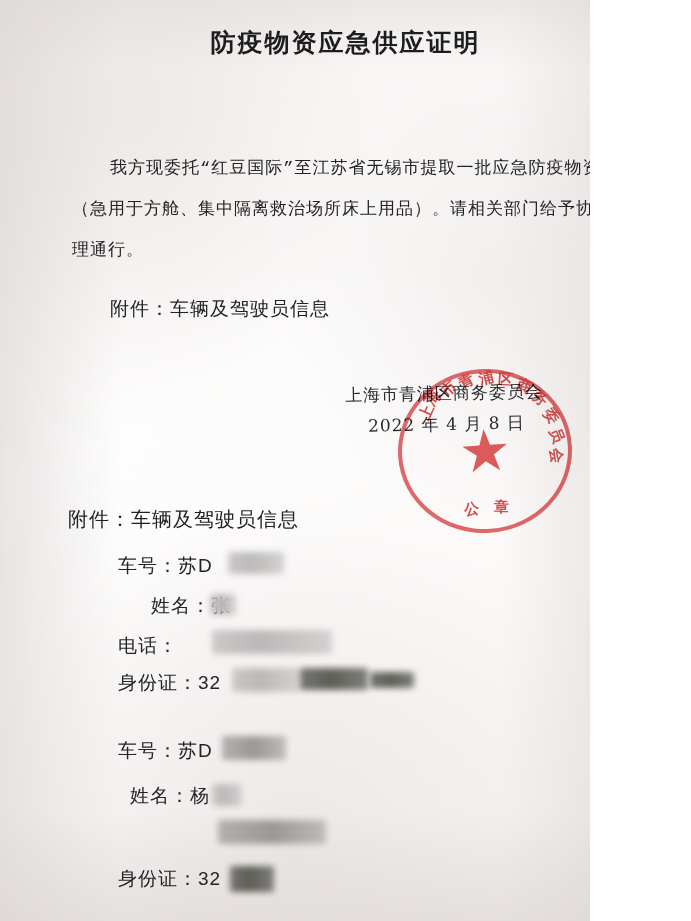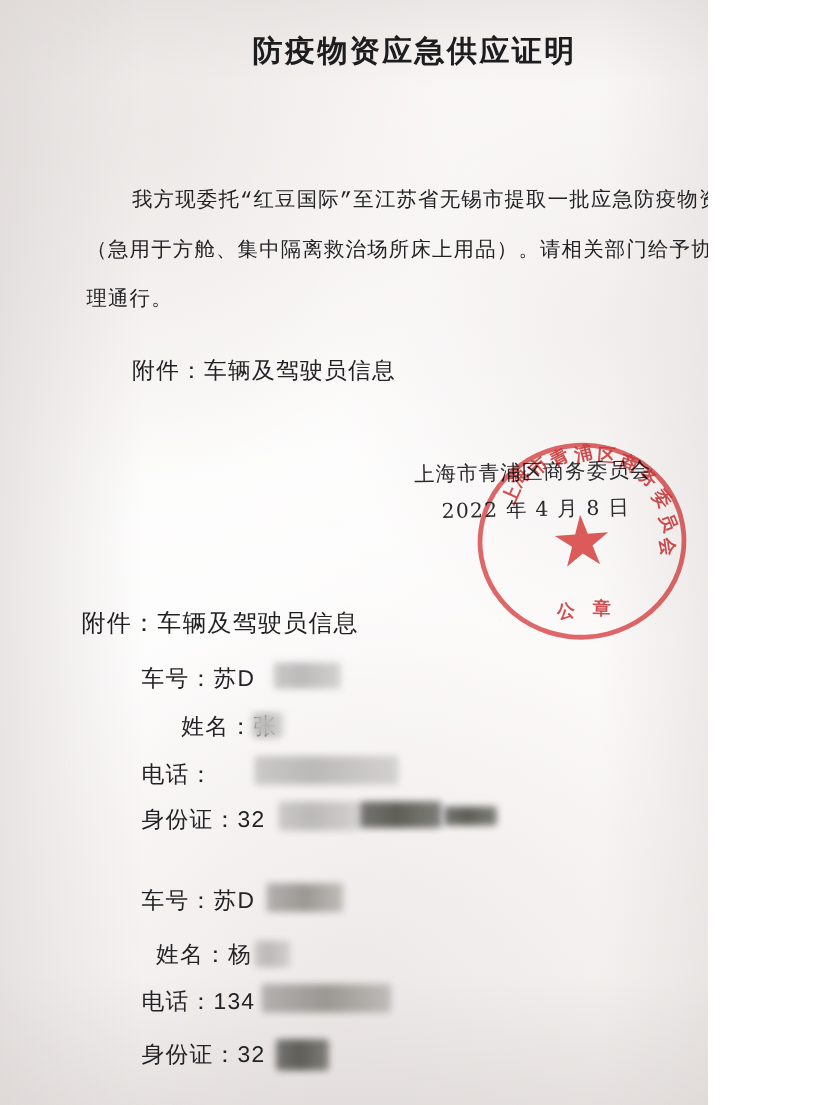--- a/index.html
+++ b/index.html
@@ -258,23 +258,20 @@
   <div class="field" style="left:118px; top:738px;">
     <span>车号：</span><span>苏D</span>
   </div>
   <div class="redact mid" style="left:222px; top:736px; width:64px; height:24px;"></div>
 
   <div class="field" style="left:130px; top:783px;">
     <span>姓名：</span><span>杨</span>
   </div>
   <div class="redact light" style="left:212px; top:784px; width:30px; height:22px;"></div>
 
-  <div class="field" style="left:118px; top:822px;">
-    <span>电话：</span><span>134</span>
-  </div>
   <div class="redact mid" style="left:218px; top:820px; width:108px; height:24px;"></div>
 
   <div class="field" style="left:118px; top:866px;">
     <span>身份证：</span><span>32</span>
   </div>
   <div class="redact dark" style="left:230px; top:866px; width:44px; height:26px;"></div>
 
 </div>
 
 </body></html>

